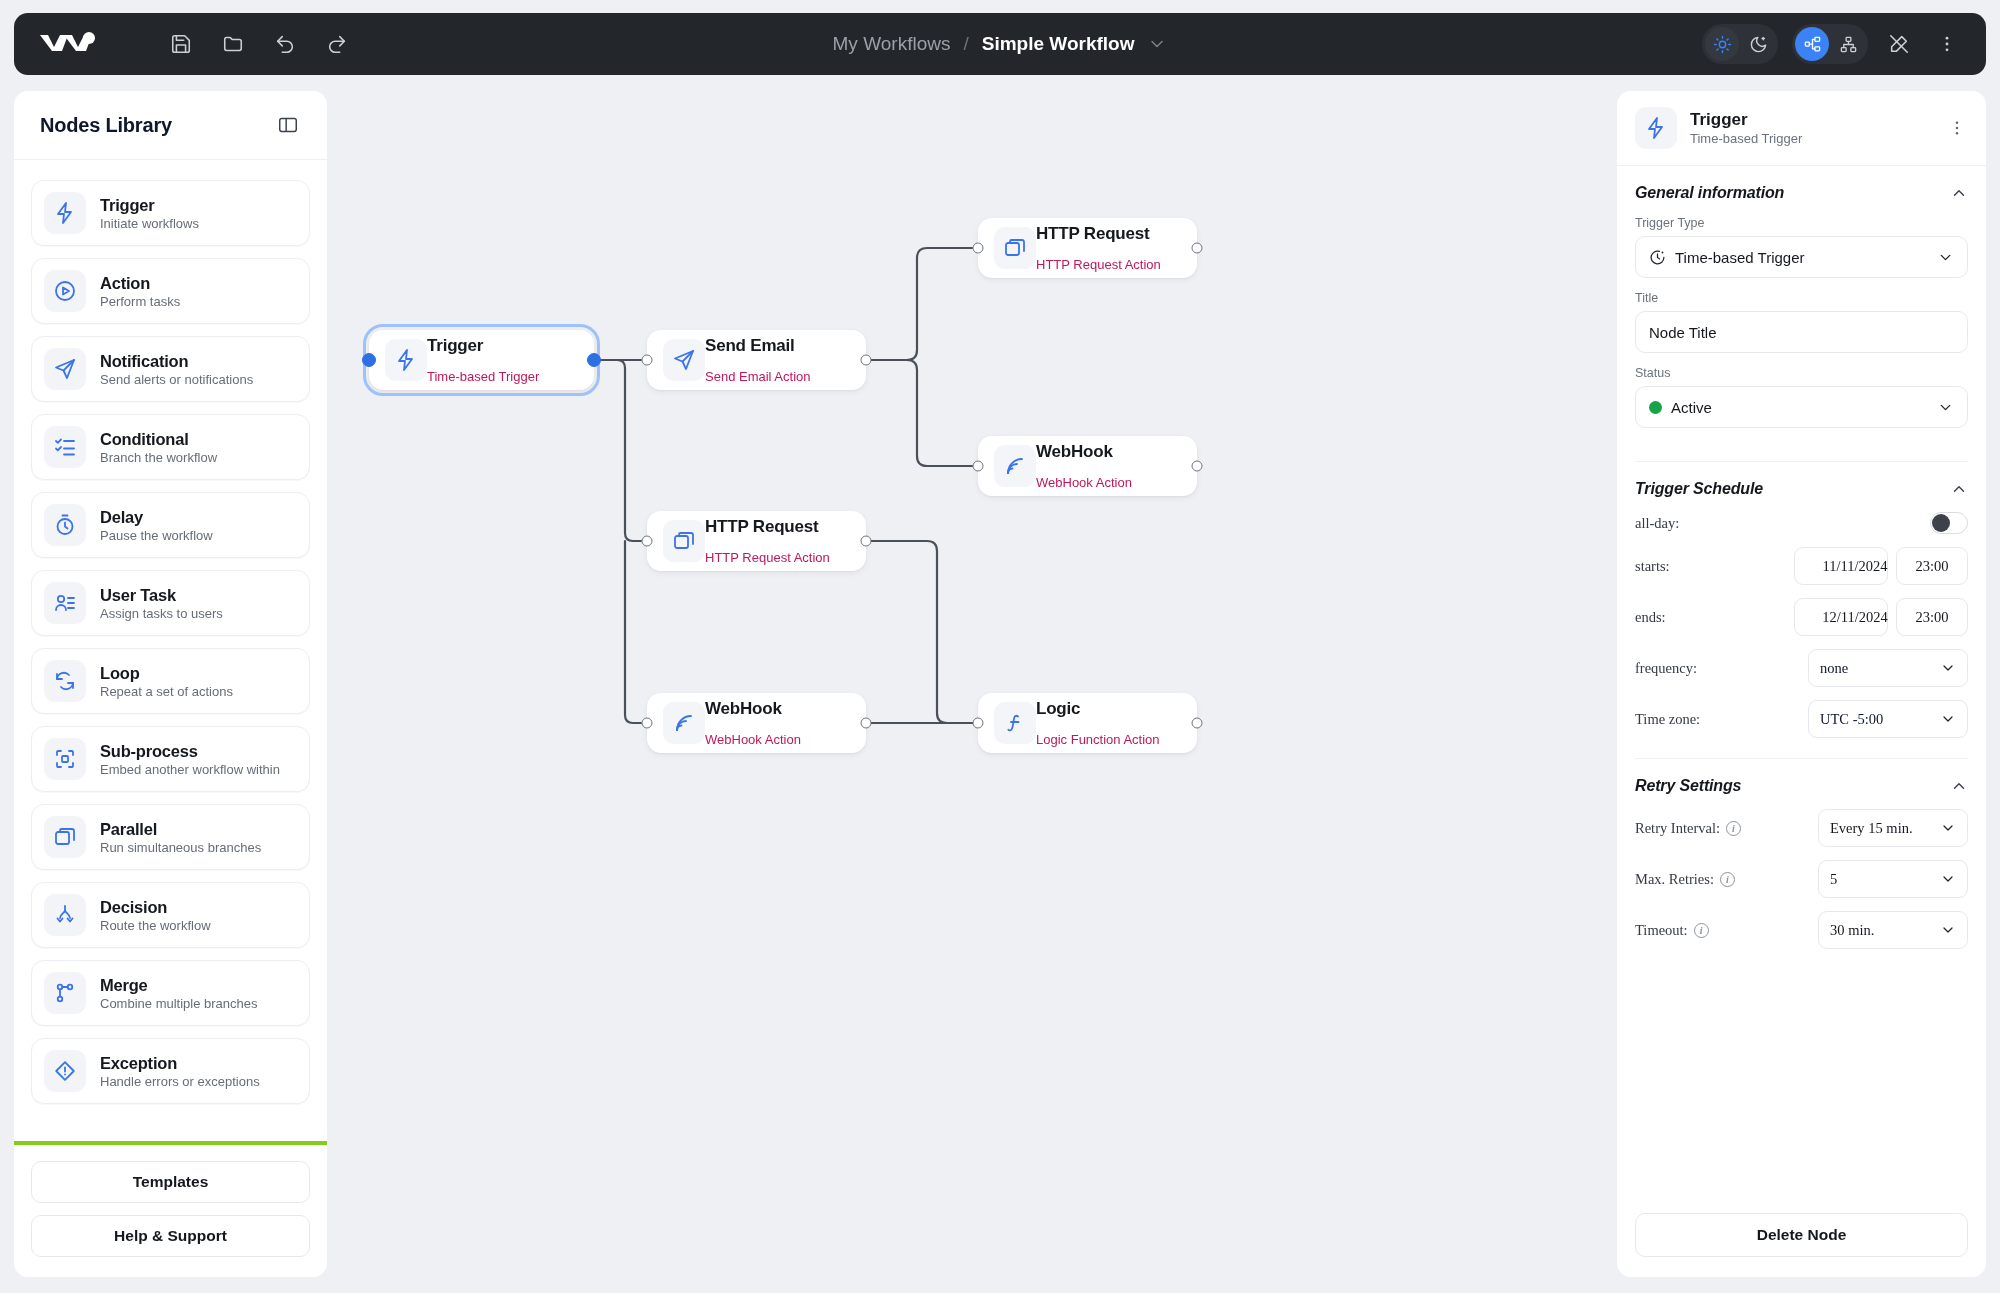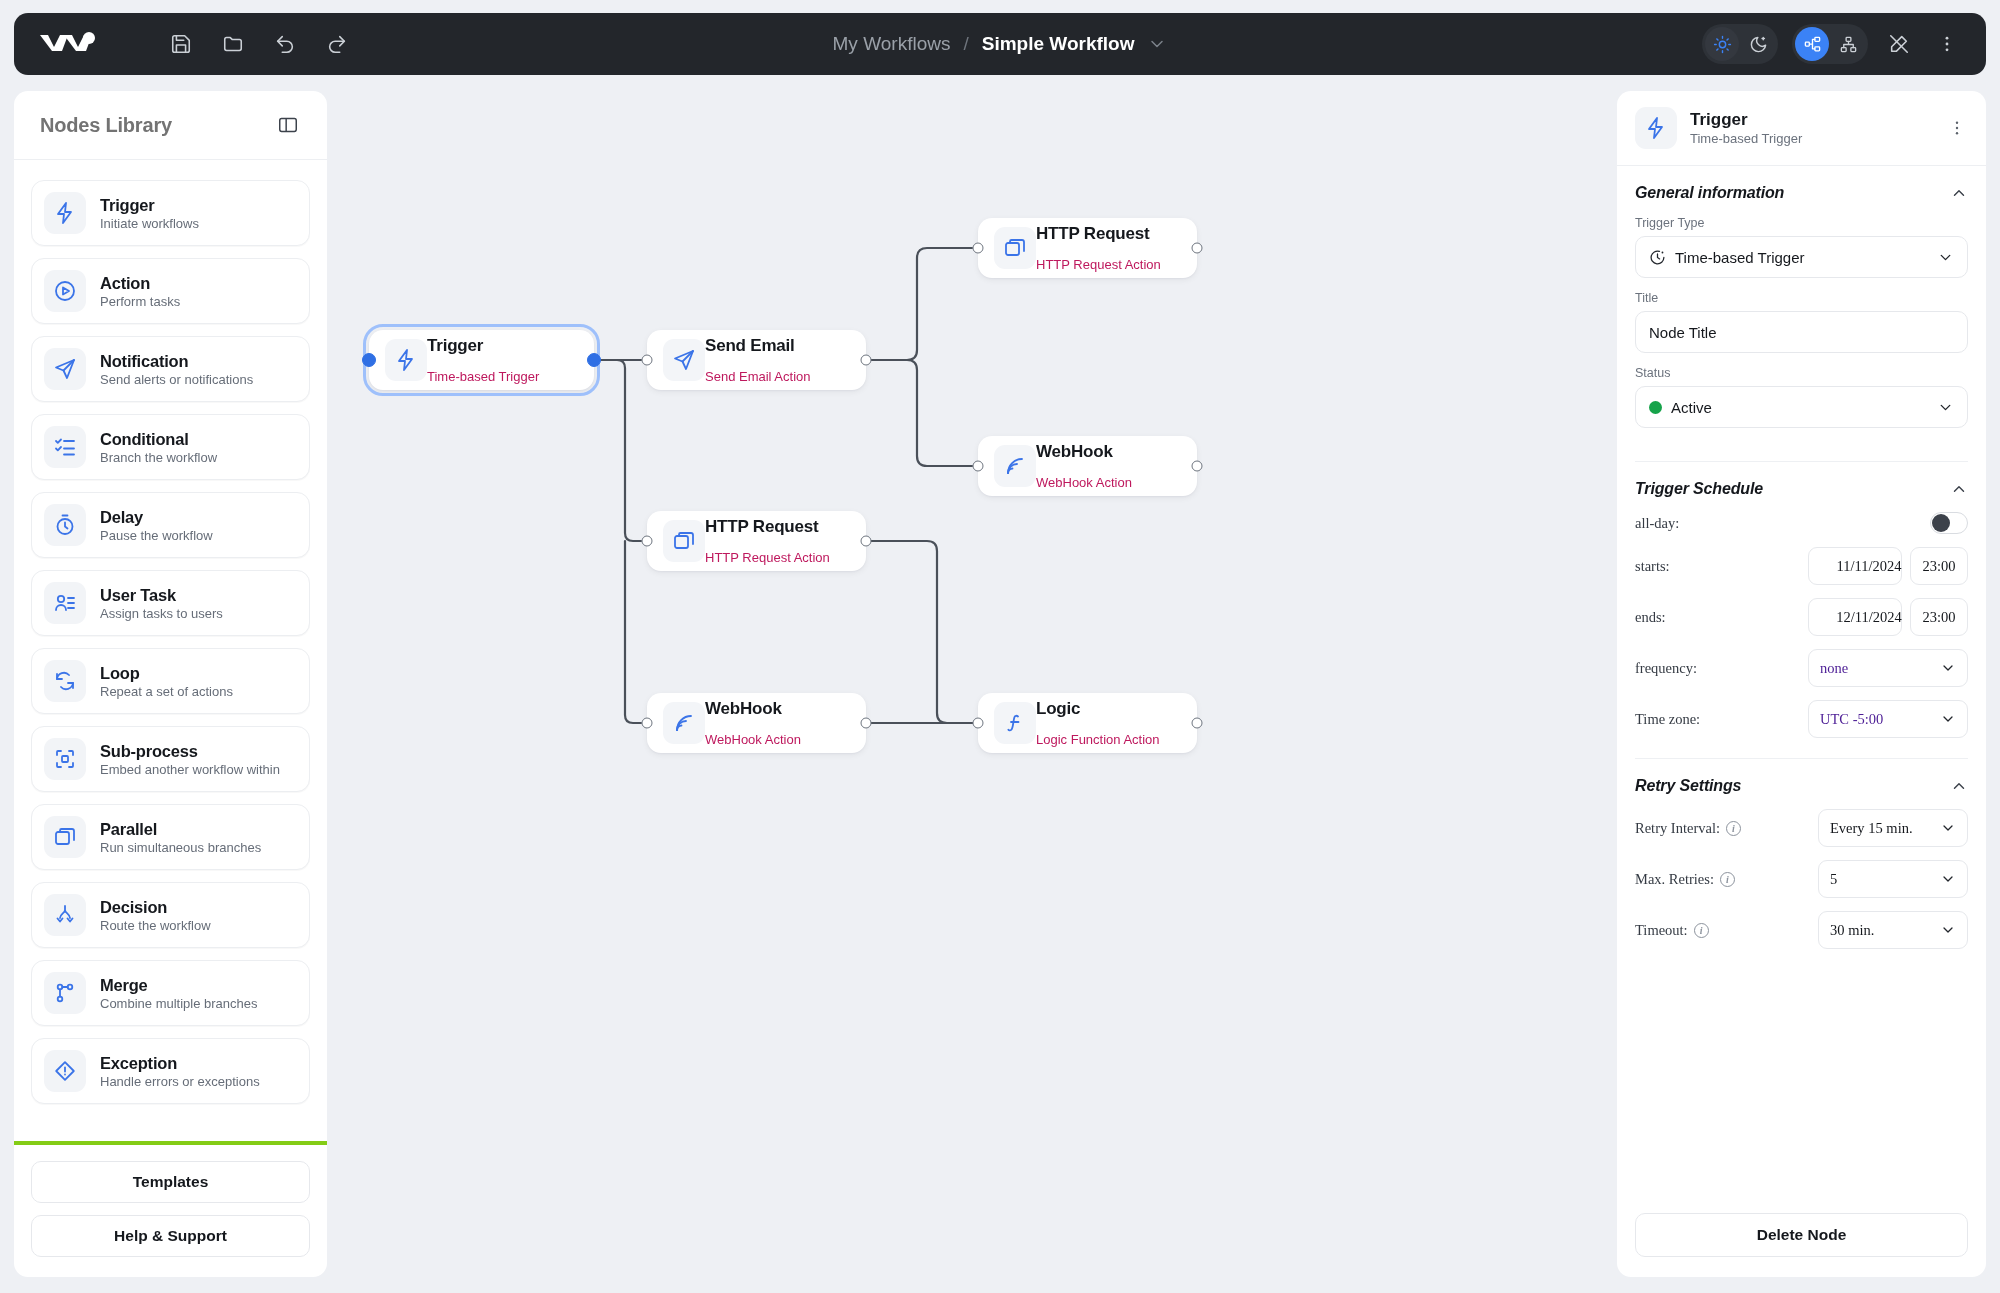--- a/index.html
+++ b/index.html
@@ -55,21 +55,21 @@
   
   .sidebar {
     position: absolute; left: 14px; top: 91px; width: 313px; height: 1186px;
     background: #ffffff; border-radius: 14px; display: flex; flex-direction: column;
     overflow: hidden;
   }
   .sb-head {
     height: 69px; display: flex; align-items: center; justify-content: space-between;
     padding: 0 26px; border-bottom: 1px solid #edeff2; flex: none;
   }
-  .sb-title { font-size: 20px; font-weight: 700; color: #737373; letter-spacing: -0.2px; }
+  .sb-title { font-size: 20px; font-weight: 700; color: #0f172a; letter-spacing: -0.2px; }
   .sb-collapse { width: 24px; height: 24px; cursor: pointer; display:flex; align-items:center; }
 
   .sb-list {
     flex: 1 1 auto; overflow: hidden; padding: 20px 17px 6px 17px;
     display: flex; flex-direction: column; gap: 12px;
   }
   .node-card {
     display: flex; align-items: center; gap: 14px;
     border: 1px solid #eceef1; border-radius: 13px; padding: 11px 12px;
     background: #fff; cursor: grab; flex: none; min-height: 62px;
@@ -175,25 +175,25 @@
   .toggle .knob {
     position: absolute; width: 18px; height: 18px; border-radius: 50%;
     background: #3c414a; top: 1px; left: 1px;
   }
   .mini {
     height: 38px; border: 1px solid #e6e8ec; border-radius: 9px; background: #fff;
     display: flex; align-items: center; justify-content: center;
     font-size: 14.5px; color: #15181d; cursor: pointer; flex: none;
   }
   .mini.date { width: 94px; padding-left: 28px; }
-  .mini.time { width: 58px; margin-left: 8px; }
+  .mini.time { width: 72px; margin-left: 8px; }
   .sel-sm {
     height: 38px; width: 160px; border: 1px solid #e6e8ec; border-radius: 9px; background: #fff;
     display: flex; align-items: center; padding: 0 11px; gap: 8px;
-    font-size: 14.5px; color: #4c1d95; cursor: pointer; flex: none;
+    font-size: 14.5px; color: #0f172a; cursor: pointer; flex: none;
   }
   .sel-sm .val { flex: 1; }
   .sel-md {
     height: 38px; width: 150px; border: 1px solid #e6e8ec; border-radius: 9px; background: #fff;
     display: flex; align-items: center; padding: 0 11px; gap: 8px;
     font-size: 14.5px; color: #15181d; cursor: pointer; flex: none;
   }
   .sel-md .val { flex: 1; }
   .info-i {
     width: 15px; height: 15px; border-radius: 50%; border: 1.3px solid #8c939d;

